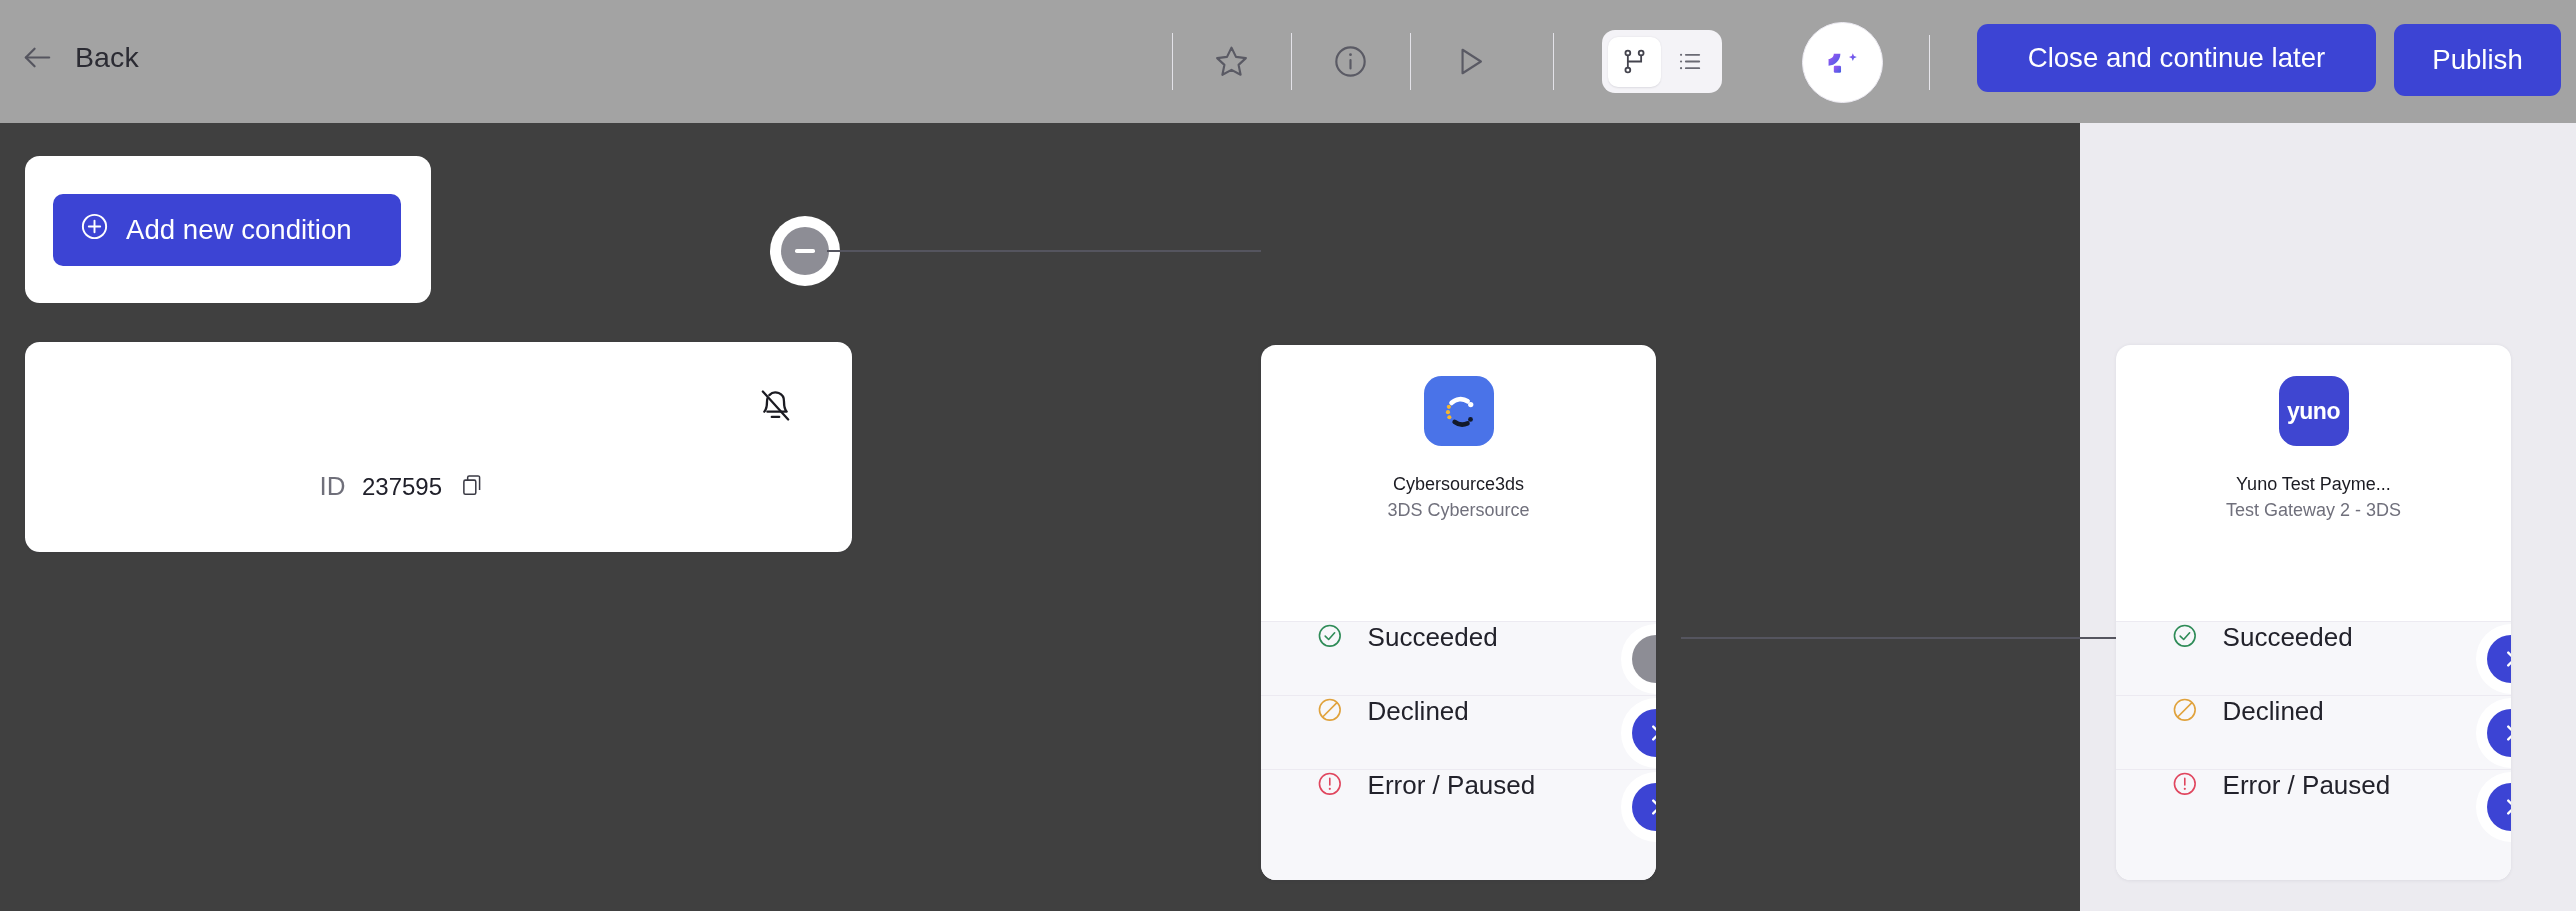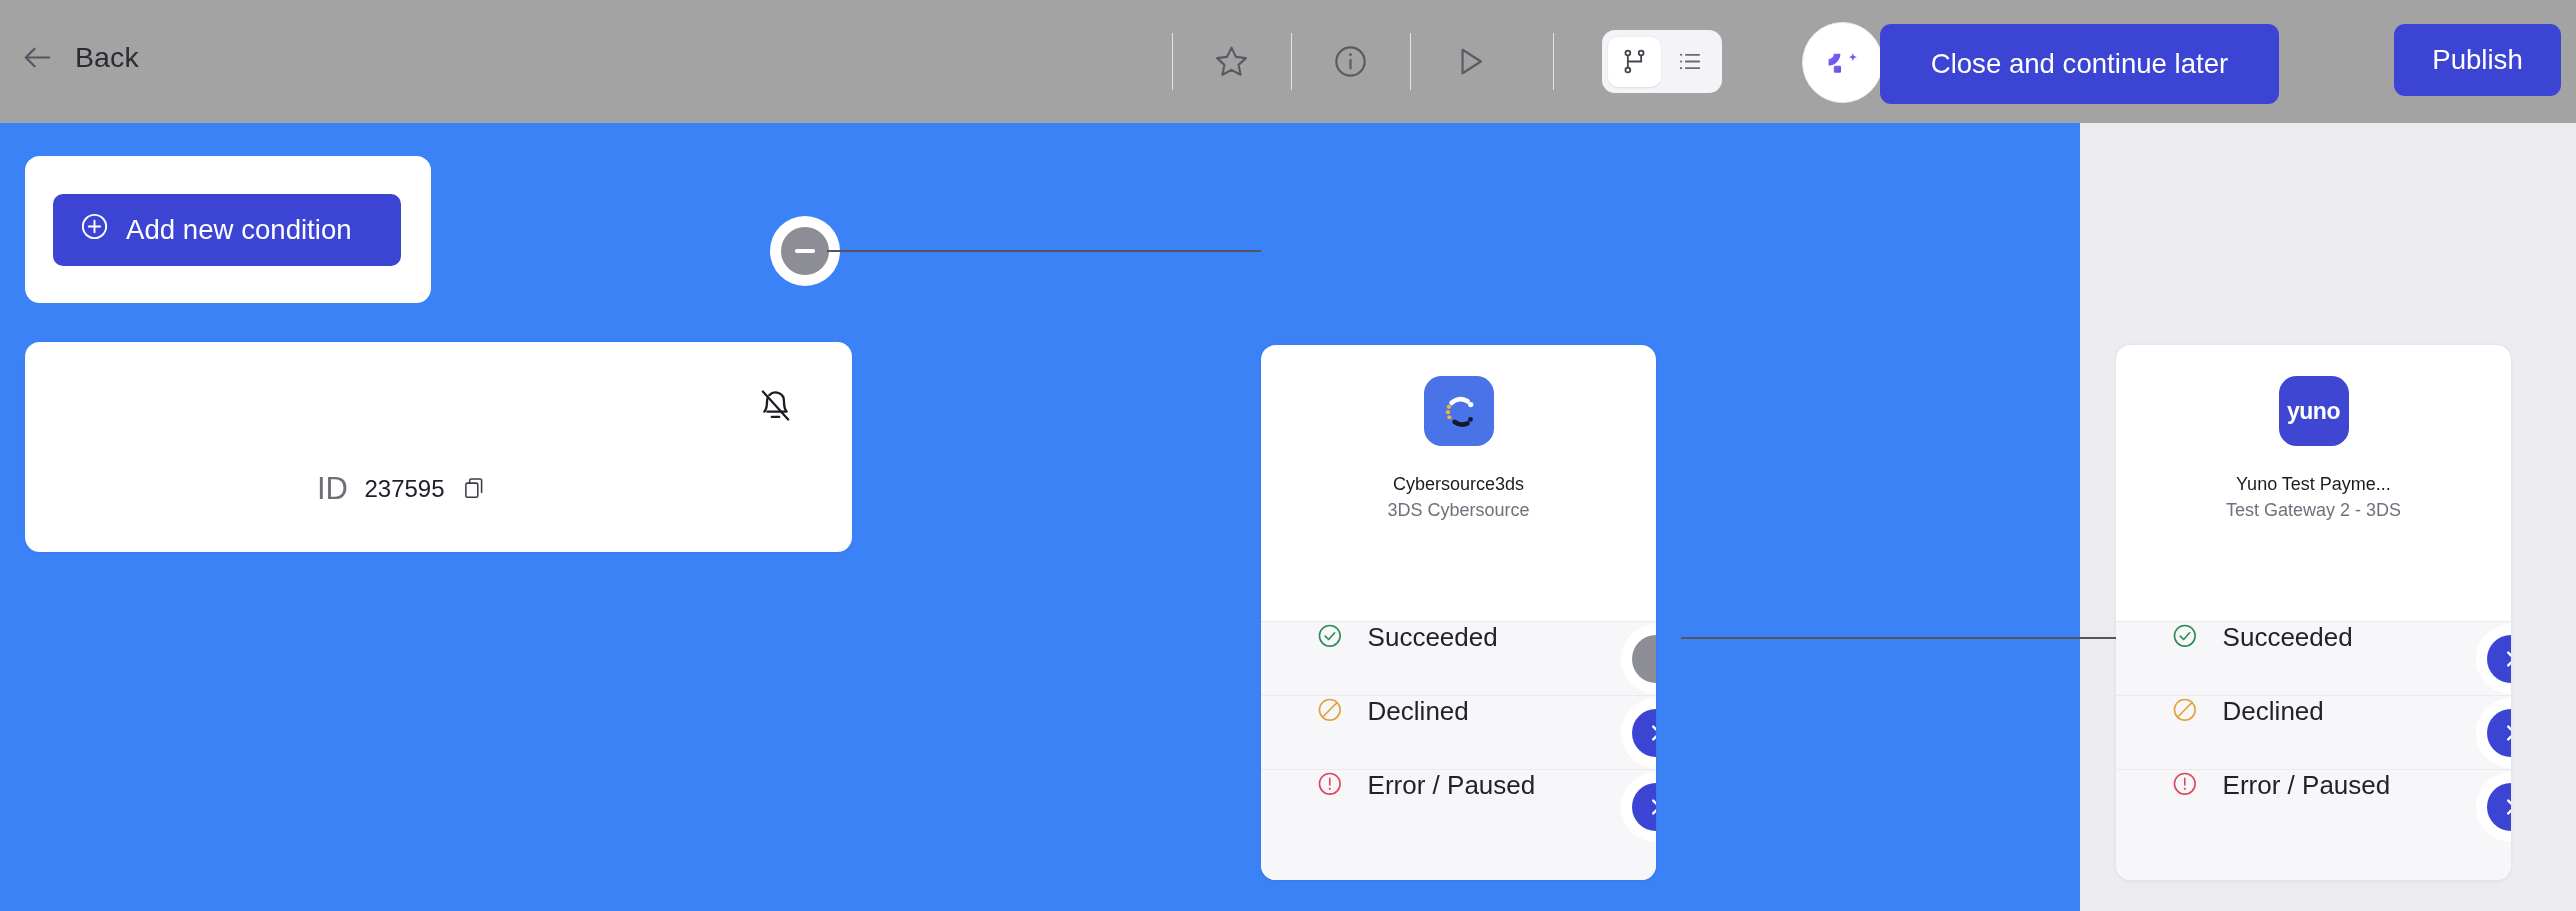--- a/index.html
+++ b/index.html
@@ -64,30 +64,30 @@
   .hdr-divider2 { position: absolute; left: 1929px; top: 35px; width: 0.9px; height: 55px; background: #e7e6ec; }
 
   .btn {
     border: none; border-radius: 11px;
     background: #3c44d4; color: #fff;
     font-family: "Liberation Sans", sans-serif;
     font-size: 27.6px; cursor: pointer;
     display: flex; align-items: center; justify-content: center;
   }
   .btn-close {
-    position: absolute; left: 1880px; top: 24px;
-    width: 399px; height: 80px;
+    position: absolute; left: 1977px; top: 24px;
+    width: 399px; height: 68px;
   }
   .btn-publish {
     position: absolute; left: 2394px; top: 24px;
     width: 167px; height: 72px;
   }
 
   
-  .canvas { position: absolute; top: 123px; left: 0; width: 2080px; height: 789px; background: #3b82f6; padding-left: 17px; }
+  .canvas { position: absolute; top: 123px; left: 0; width: 2080px; height: 789px; background: #404040; padding-left: 17px; }
 
   
   .cond-panel {
     position: absolute; left: 25px; top: 33px;
     width: 406px; height: 147px;
     background: #fff; border-radius: 14.7px;
     display: flex; align-items: center; padding-left: 27.6px;
   }
   .cond-btn {
     width: 348px; height: 72px;
@@ -107,21 +107,21 @@
   }
   .cond-title {
     position: absolute; top: 67px; left: 0; width: 754px;
     text-align: center;
     font-size: 28.5px; font-weight: bold; color: #141418;
   }
   .cond-idrow {
     position: absolute; top: 129px; left: 0; width: 754px;
     display: flex; align-items: center; justify-content: center; gap: 16.5px;
   }
-  .cond-idlabel { font-size: 31px; color: #6f6f7a; }
+  .cond-idlabel { font-size: 26px; color: #6f6f7a; }
   .cond-idval  { font-size: 24px; color: #20202a; }
   .bell-off { position: absolute; right: 57px; top: 44px; cursor: pointer; }
   .copy-ic  { cursor: pointer; }
 
   
   .card-strip {
     position: absolute; top: 219px; left: 786px;
     width: 39px; height: 210px;
     background: #f5f4f8;
     border-top-right-radius: 14.7px; border-bottom-right-radius: 14.7px;

